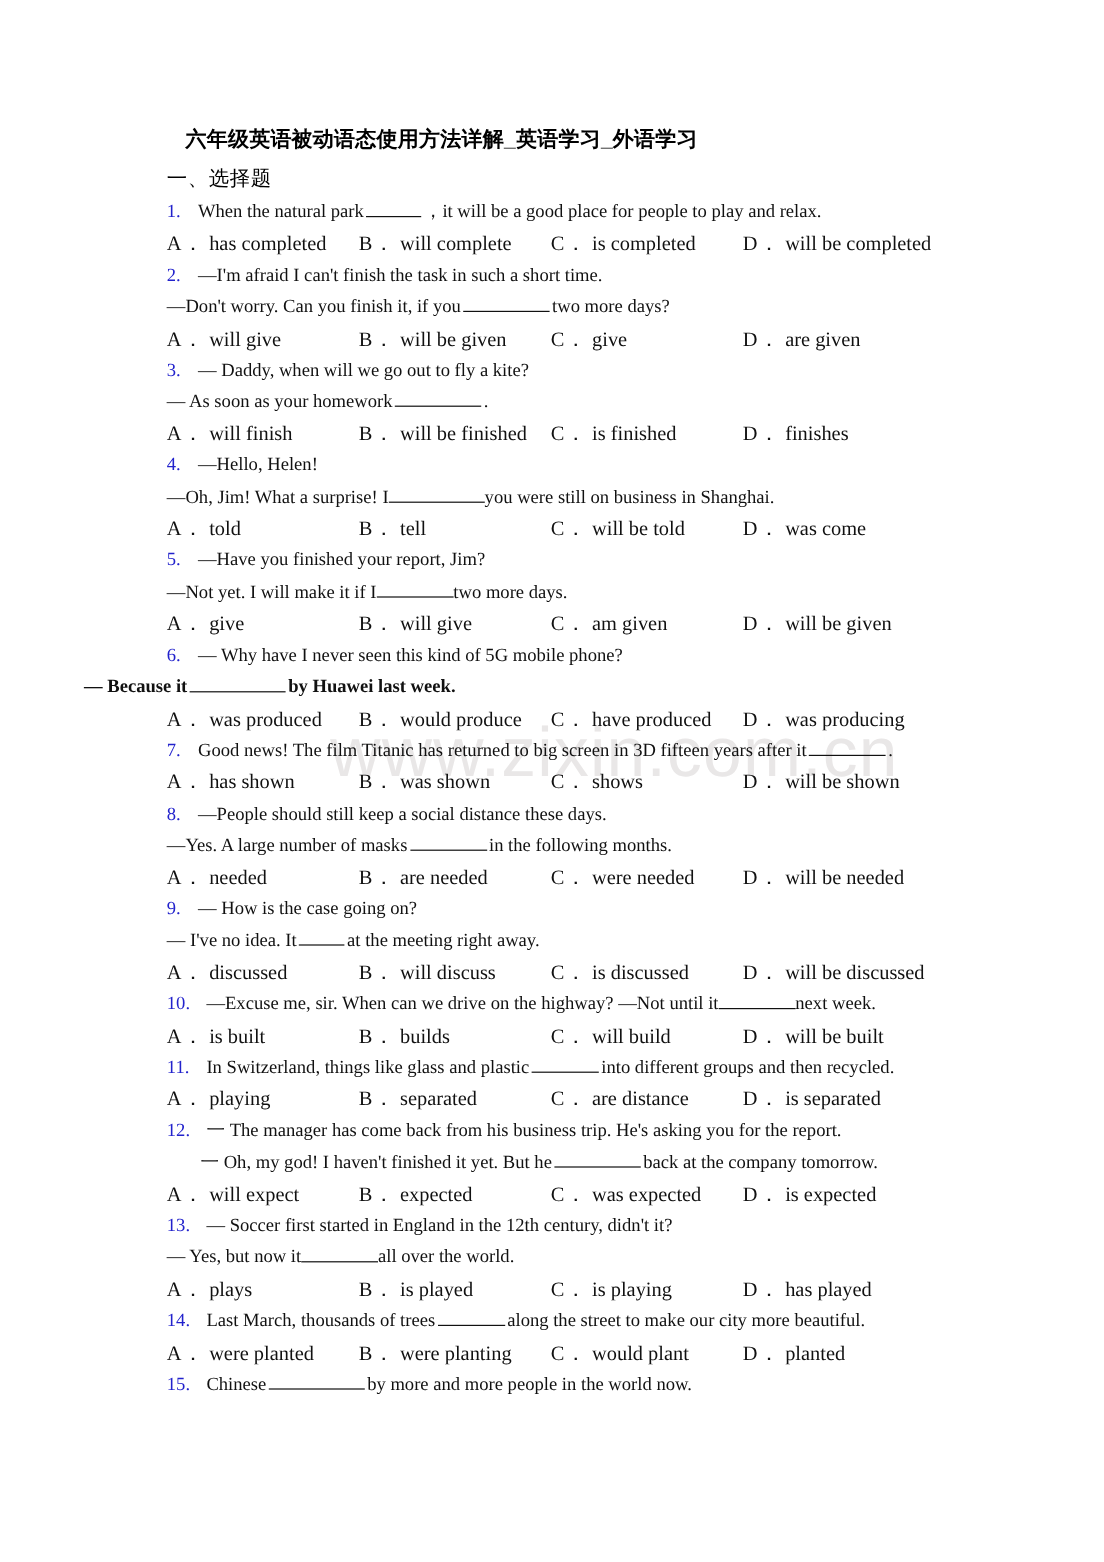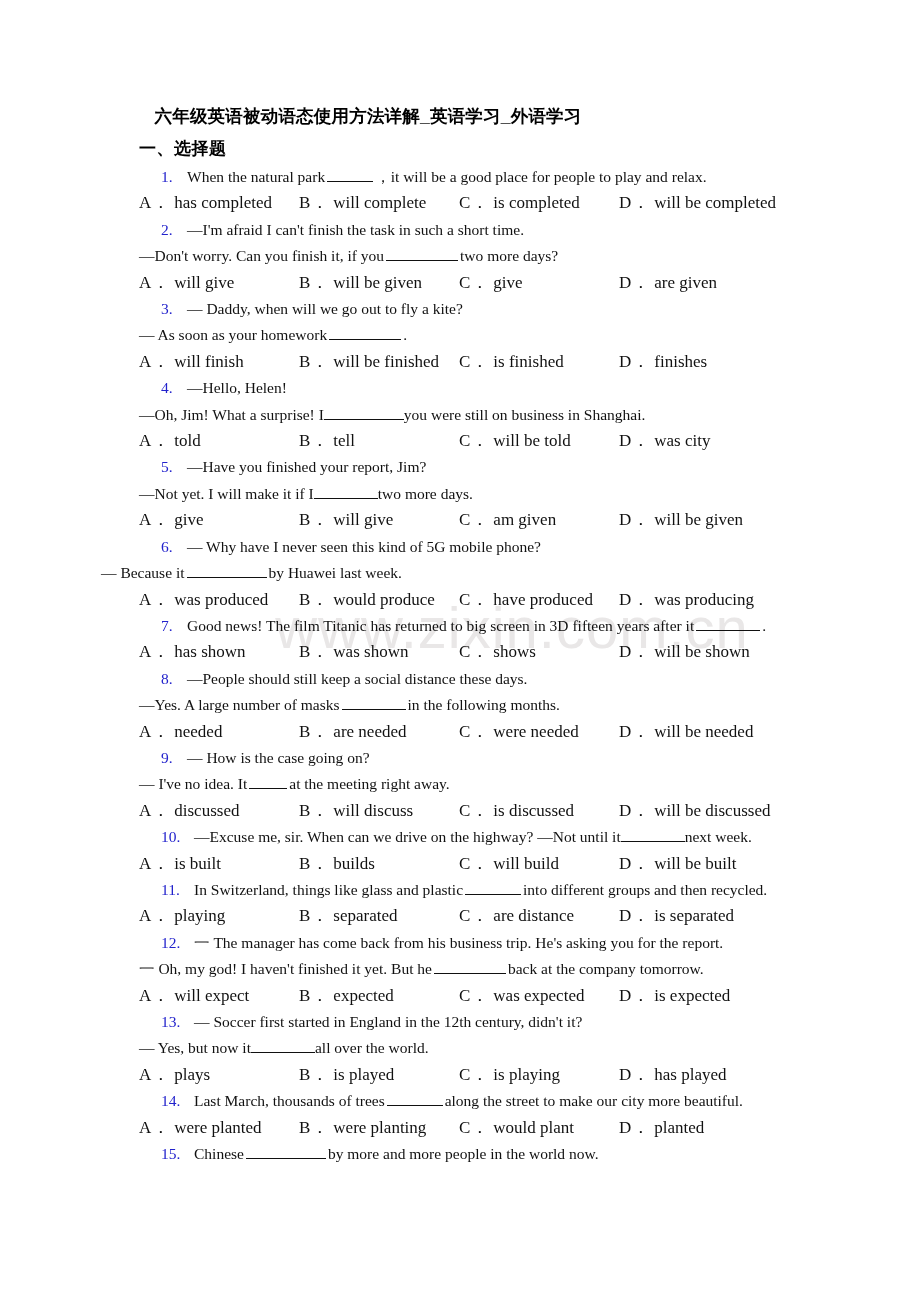--- a/index.html
+++ b/index.html
@@ -64,21 +64,21 @@
     font-weight: bold;
     color: #000000;
     letter-spacing: 0.2px;
   }
 
   .section-heading {
     margin: 0;
     padding: 9px 0 0 139px;
     font-family: "Liberation Sans", "DejaVu Sans", sans-serif;
     font-size: 17px;
-    font-weight: bold;
+    font-weight: normal;
     color: #000000;
     letter-spacing: 0.5px;
   }
 
   .qlist {
     margin: 0;
     padding: 4px 0 0 0;
     list-style: none;
   }
 
@@ -87,21 +87,20 @@
     padding-left: 139px;
     padding-right: 120px;
     font-size: 15.5px;
     line-height: 26.4px;
     white-space: nowrap;
     color: #111111;
   }
 
   .line.stem-first {
     padding-left: 139px;
-    margin-left: 22px;
   }
 
   .qnum {
     color: #2222cc;
     display: inline-block;
     min-width: 26px;
   }
   .qnum.wide { min-width: 33px; }
 
   .stemtext {
@@ -200,40 +199,40 @@
       <div class="line stem-first">
         <span class="qnum">4.</span><span class="stemtext">—Hello, Helen!</span>
       </div>
       <div class="line" style="padding-left:139px;">
         <span class="stemtext">—Oh, Jim! What a surprise! I</span><span class="blank b9 nogap"></span><span class="stemtext nogap">you were still on business in Shanghai.</span>
       </div>
       <div class="options">
         <span class="opt"><span class="olabel">A．</span><span class="otext">told</span></span>
         <span class="opt"><span class="olabel">B．</span><span class="otext">tell</span></span>
         <span class="opt"><span class="olabel">C．</span><span class="otext">will be told</span></span>
-        <span class="opt"><span class="olabel">D．</span><span class="otext">was city</span></span>
+        <span class="opt"><span class="olabel">D．</span><span class="otext">was come</span></span>
       </div>
 
       <div class="line stem-first">
         <span class="qnum">5.</span><span class="stemtext">—Have you finished your report, Jim?</span>
       </div>
       <div class="line" style="padding-left:139px;">
         <span class="stemtext">—Not yet. I will make it if I</span><span class="blank b7 nogap"></span><span class="stemtext">two more days.</span>
       </div>
       <div class="options">
         <span class="opt"><span class="olabel">A．</span><span class="otext">give</span></span>
         <span class="opt"><span class="olabel">B．</span><span class="otext">will give</span></span>
         <span class="opt"><span class="olabel">C．</span><span class="otext">am given</span></span>
         <span class="opt"><span class="olabel">D．</span><span class="otext">will be given</span></span>
       </div>
 
       <div class="line stem-first">
         <span class="qnum">6.</span><span class="stemtext">— Why have I never seen this kind of 5G mobile phone?</span>
       </div>
-      <div class="line" style="padding-left:101px;">
+      <div class="line" style="padding-left:70px;font-weight:bold;">
         <span class="stemtext">— Because it</span><span class="blank b9"></span><span class="stemtext">by Huawei last week.</span>
       </div>
       <div class="options">
         <span class="opt"><span class="olabel">A．</span><span class="otext">was produced</span></span>
         <span class="opt"><span class="olabel">B．</span><span class="otext">would produce</span></span>
         <span class="opt"><span class="olabel">C．</span><span class="otext">have produced</span></span>
         <span class="opt"><span class="olabel">D．</span><span class="otext">was producing</span></span>
       </div>
 
       <div class="line stem-first">
@@ -288,21 +287,21 @@
       <div class="options">
         <span class="opt"><span class="olabel">A．</span><span class="otext">playing</span></span>
         <span class="opt"><span class="olabel">B．</span><span class="otext">separated</span></span>
         <span class="opt"><span class="olabel">C．</span><span class="otext">are distance</span></span>
         <span class="opt"><span class="olabel">D．</span><span class="otext">is separated</span></span>
       </div>
 
       <div class="line stem-first">
         <span class="qnum wide">12.</span><span class="stemtext">一 The manager has come back from his business trip. He's asking you for the report.</span>
       </div>
-      <div class="line" style="padding-left:139px;">
+      <div class="line" style="padding-left:139px;margin-left:28px;">
         <span class="stemtext">一 Oh, my god! I haven't finished it yet. But he</span><span class="blank b8"></span><span class="stemtext">back at the company tomorrow.</span>
       </div>
       <div class="options">
         <span class="opt"><span class="olabel">A．</span><span class="otext">will expect</span></span>
         <span class="opt"><span class="olabel">B．</span><span class="otext">expected</span></span>
         <span class="opt"><span class="olabel">C．</span><span class="otext">was expected</span></span>
         <span class="opt"><span class="olabel">D．</span><span class="otext">is expected</span></span>
       </div>
 
       <div class="line stem-first">

